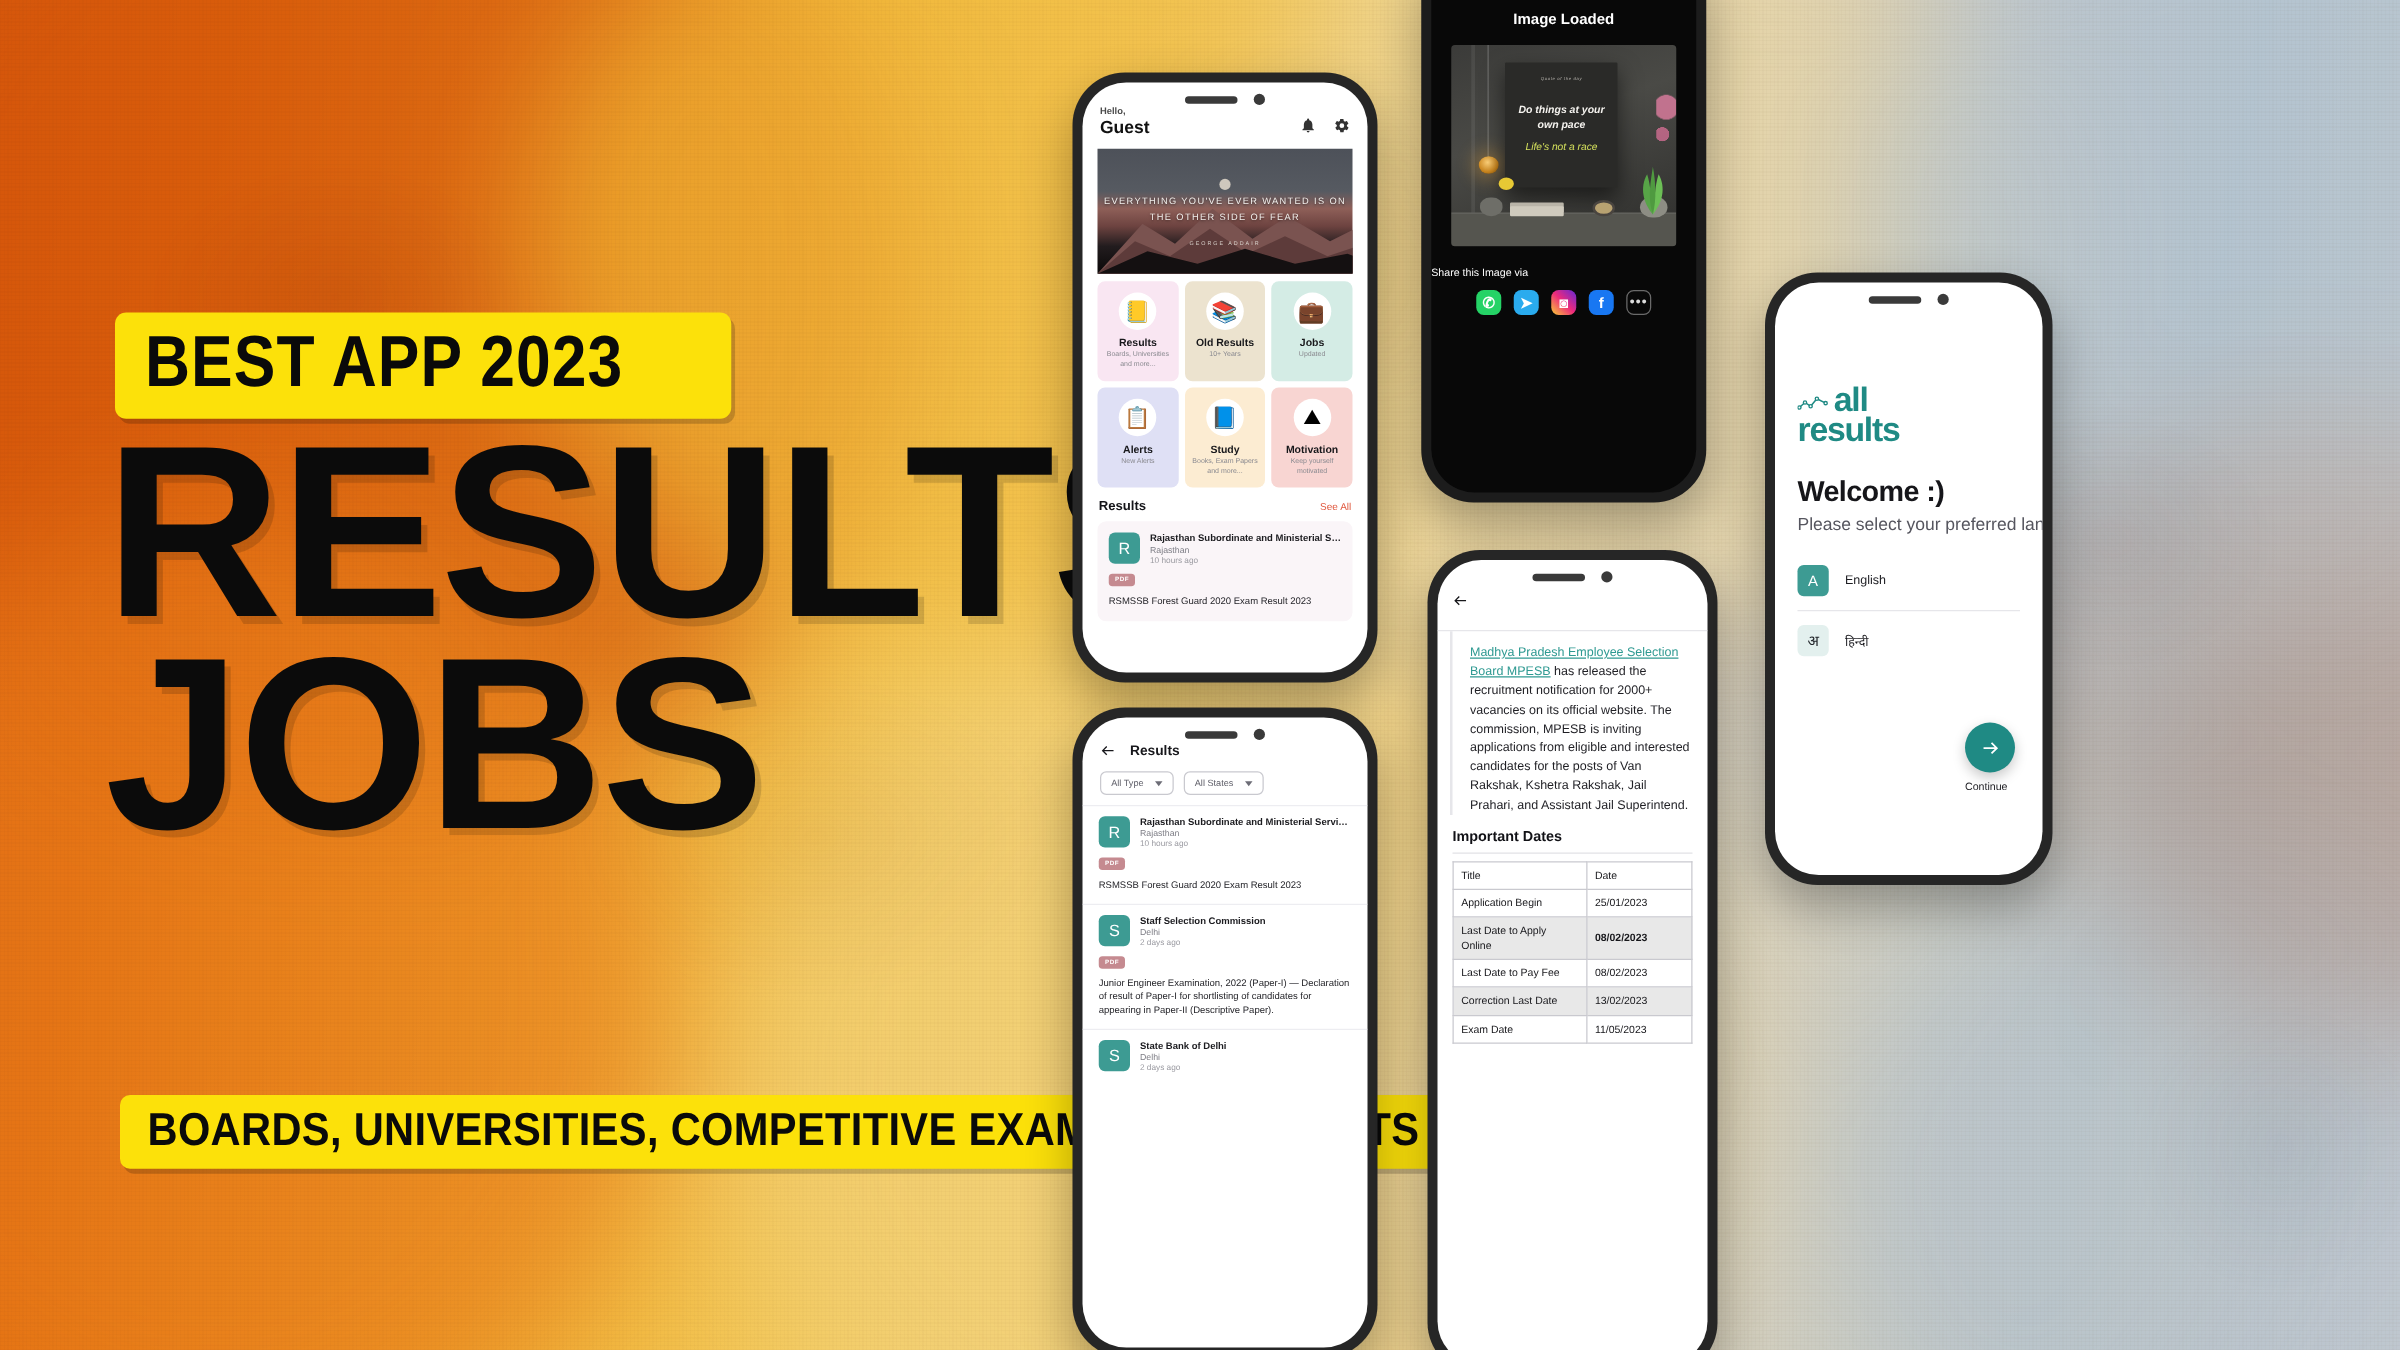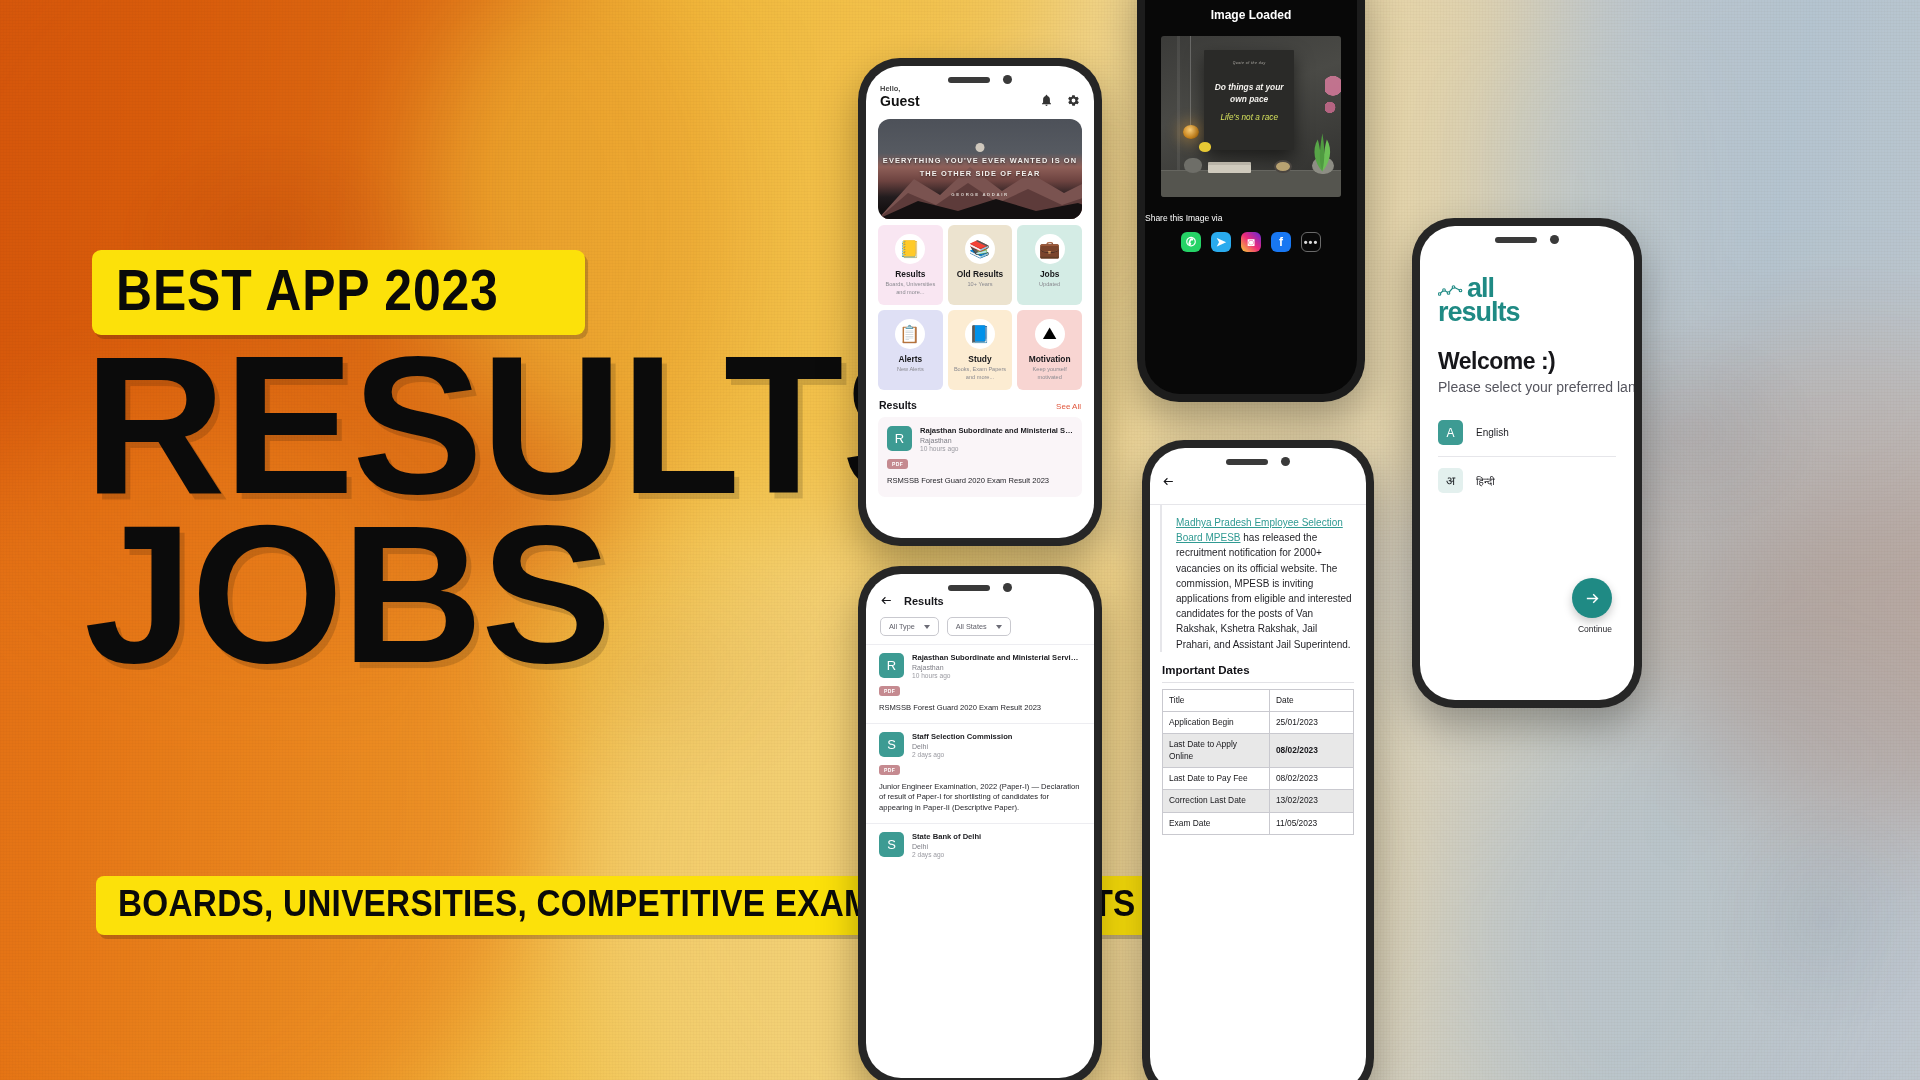--- a/index.html
+++ b/index.html
@@ -94,22 +94,22 @@
   .notch .pill { width:42px; height:6px; border-radius:3px; background:#3a3a3a; }
   .notch .dot  { width:9px;  height:9px; border-radius:50%; background:#3a3a3a; }
 
   
   #phone-home { left:858px; top:58px; width:244px; height:488px; }
   .home-hdr { display:flex; align-items:flex-end; justify-content:space-between; padding:18px 14px 6px 14px; }
   .hello-small { font-size:7.5px; color:#4a4a4a; line-height:1.3;font-weight:bold; }
   .hello-name  { font-size:14px; font-weight:bold; color:#111; line-height:1.1; }
   .hdr-icons { display:flex; gap:14px; align-items:center; padding-bottom:2px; }
   .ic { width:13px; height:13px; fill:#333; }
-  .quote-card { margin:4px 12px 0 12px; height:100px; border-radius:12px; overflow:hidden; position:relative;
-    background:linear-gradient(180deg,#4d5159 0%,#565a61 34%,#8e5f58 48%,#6d4340 62%,#221c1e 78%,#0a0808 100%);font-weight:bold; }
+  .quote-card { margin:4px 12px 0 12px; height:100px; border-radius:0; overflow:hidden; position:relative;
+    background:linear-gradient(180deg,#4d5159 0%,#565a61 34%,#8e5f58 48%,#6d4340 62%,#221c1e 78%,#0a0808 100%); }
   .quote-card .moon { position:absolute; left:50%; top:24%; width:9px; height:9px; border-radius:50%;
       background:#cfc8bd; transform:translateX(-50%); filter:blur(.4px); }
   .peaks { position:absolute; left:0; right:0; bottom:0; height:70%; }
   .quote-txt { position:absolute; left:0; right:0; top:36px; text-align:center; color:#f2efec;
     font-size:7.4px; letter-spacing:1.1px; line-height:1.75; z-index:3; text-shadow:0 1px 2px rgba(0,0,0,.5); }
   .quote-auth { position:absolute; left:0; right:0; top:73px; text-align:center; color:#d9d2cc;
     font-size:4.3px; letter-spacing:1.6px; z-index:3; }
 
   .tiles { display:grid; grid-template-columns:repeat(3,1fr); gap:5px; padding:6px 12px 0 12px; }
   .tile { border-radius:6px; padding:9px 3px 9px 3px; text-align:center; }
@@ -209,34 +209,34 @@
   .det-h2-rule { height:1px; background:#e2e2e6; margin:6px 12px 0 12px; }
   table.dates { width:calc(100% - 24px); margin:6px 12px 0 12px; border-collapse:collapse; }
   table.dates td { border:1px solid #c9c9cf; padding:5px 6px; font-size:8.4px; color:#17171b; line-height:1.35; }
   table.dates tr.alt td { background:#e8e8e8; }
   table.dates td.bold { font-weight:bold; }
   table.dates tr:first-child td { font-weight:normal; }
   table.dates col.c1 { width:56%; }
 
   
   #phone-welcome { left:1412px; top:218px; width:230px; height:490px; }
-  .wel-inner { padding:52px 18px 0 18px; }
+  .wel-inner { padding:52px 18px 0 18px;margin-top:32px; }
   .logo { display:flex; align-items:flex-end; gap:3px; }
   .logo .mark { width:26px; height:16px; }
   .logo .txt { font-size:27px; font-weight:bold; color:#1f8a84; line-height:.78; letter-spacing:-1px; }
   .wel-h { font-size:23px; font-weight:bold; color:#16161a; margin-top:24px; letter-spacing:-.5px; }
   .wel-s { font-size:14px; color:#55555e; margin-top:4px; white-space:nowrap; }
   .lang-row { display:flex; align-items:center; gap:13px; padding:11px 0; }
   .lang-row + .lang-row { border-top:1px solid #e6e6ea; }
   .lang-sq { width:25px; height:25px; border-radius:5px; display:flex; align-items:center; justify-content:center;
              font-size:12px; }
   .lang-sq.on  { background:#3d9b93; color:#fff; }
   .lang-sq.off { background:#e3f0ee; color:#22262b; }
   .lang-lbl { font-size:10px; color:#1d1d22; }
-  .cont-wrap { position:absolute; right:22px; top:352px; text-align:right; }
+  .cont-wrap { position:absolute; right:22px; top:352px; text-align:left; }
   .cont-btn { width:40px; height:40px; border-radius:50%; background:#1f8a84; display:flex;
               align-items:center; justify-content:center; box-shadow:0 4px 10px rgba(0,0,0,.22); }
   .cont-lbl { font-size:8.5px; color:#1d1d22; margin-top:6px; }
 </style>
 </head>
 <body>
 
 <div id="bg">
   <div class="layer bg-base"></div>
   <div class="layer bg-blob">

